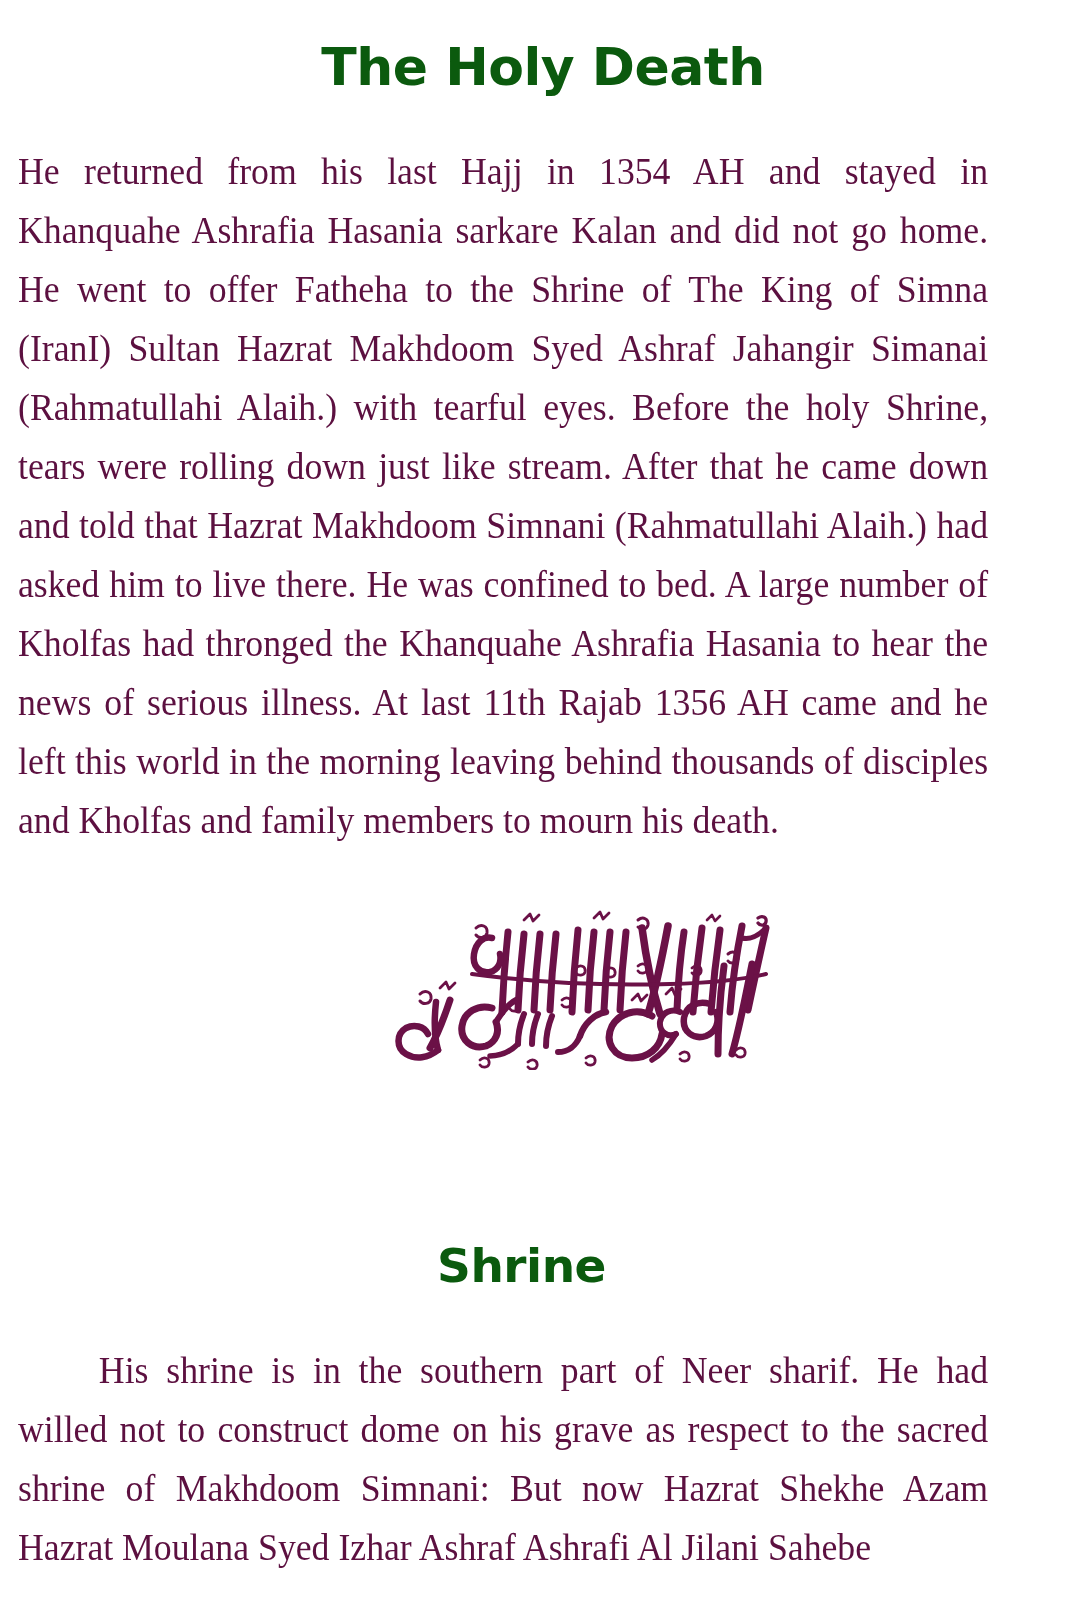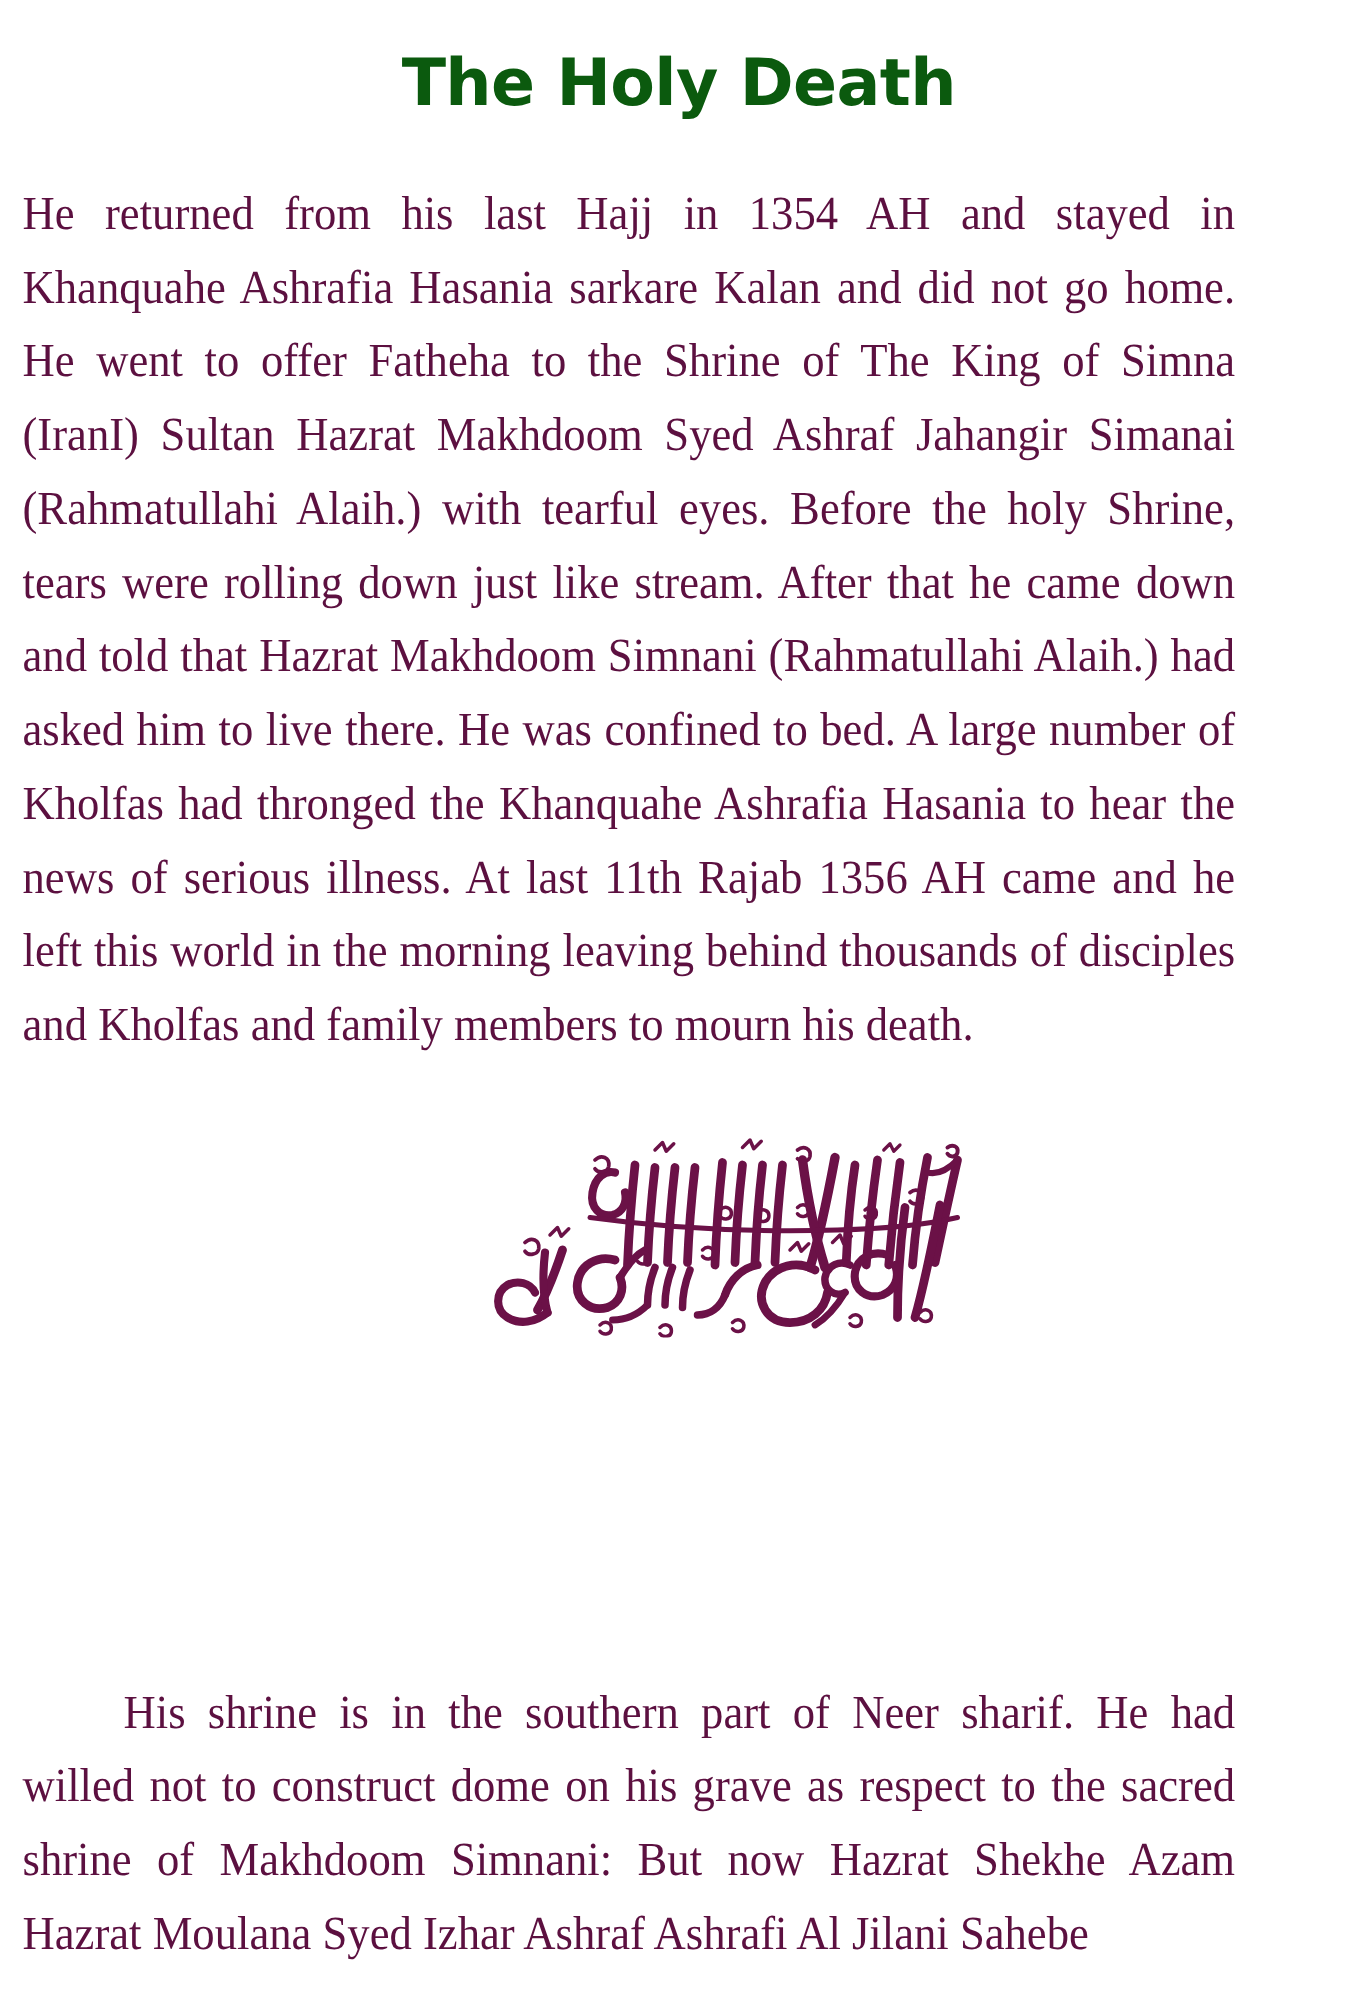--- a/index.html
+++ b/index.html
@@ -185,16 +185,17 @@
         <path d="M182 92 c4 -4 10 -2 9 4 c-1 4 -7 4 -9 1" stroke-width="2.8"></path>
         <path d="M100 152 c4 -4 10 -2 9 4 c-1 4 -7 4 -9 1" stroke-width="2.8"></path>
         <path d="M148 154 c4 -4 10 -2 9 4 c-1 4 -7 4 -9 1" stroke-width="2.8"></path>
         <path d="M206 150 c4 -4 10 -2 9 4 c-1 4 -7 4 -9 1" stroke-width="2.8"></path>
         <path d="M300 146 c4 -4 10 -2 9 4 c-1 4 -7 4 -9 1" stroke-width="2.8"></path>
         <path d="M356 142 c4 -4 10 -2 9 4 c-1 4 -7 4 -9 1" stroke-width="2.8"></path>
       </g>
     </svg>
   </div>
 
+  <h2 class="heading heading-section">Shrine</h2>
 
   <p class="body-block para-2">His shrine is in the southern part of Neer sharif. He had willed not to construct dome on his grave as respect to the sacred shrine of Makhdoom Simnani: But now Hazrat Shekhe Azam Hazrat Moulana Syed Izhar Ashraf Ashrafi Al Jilani Sahebe</p>
 
 </div>
 
 </body></html>

